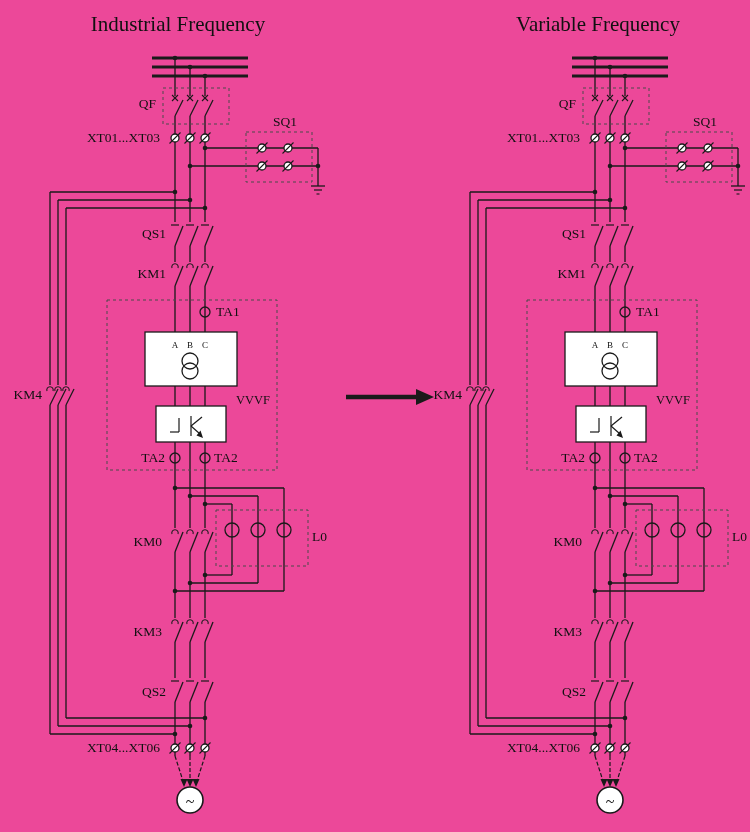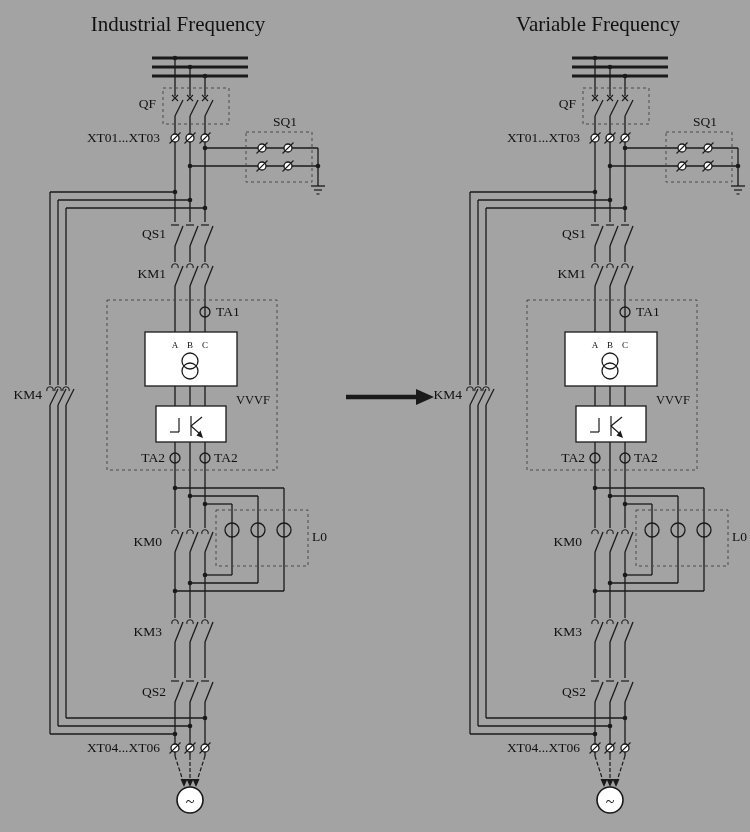--- a/index.html
+++ b/index.html
@@ -1,16 +1,16 @@
 <!DOCTYPE html>
 <html><head>
 <meta charset="utf-8">
 <style>
   html,body{margin:0;padding:0;background:#ffffff;}
-  #stage{position:relative;width:750px;height:832px;background:#a3a3a3;overflow:hidden;
+  #stage{position:relative;width:750px;height:832px;background:#ec4899;overflow:hidden;
          font-family:"Liberation Serif", serif;}
   svg text{font-family:"Liberation Serif", serif;fill:#111;}
 </style>
 </head>
 <body>
 
 <div id="stage">
   <svg id="schematic" width="750" height="832" viewBox="0 0 750 832">
       <g>
         <text x="178" y="31" text-anchor="middle" font-size="21" fill="#111">Industrial Frequency</text>

